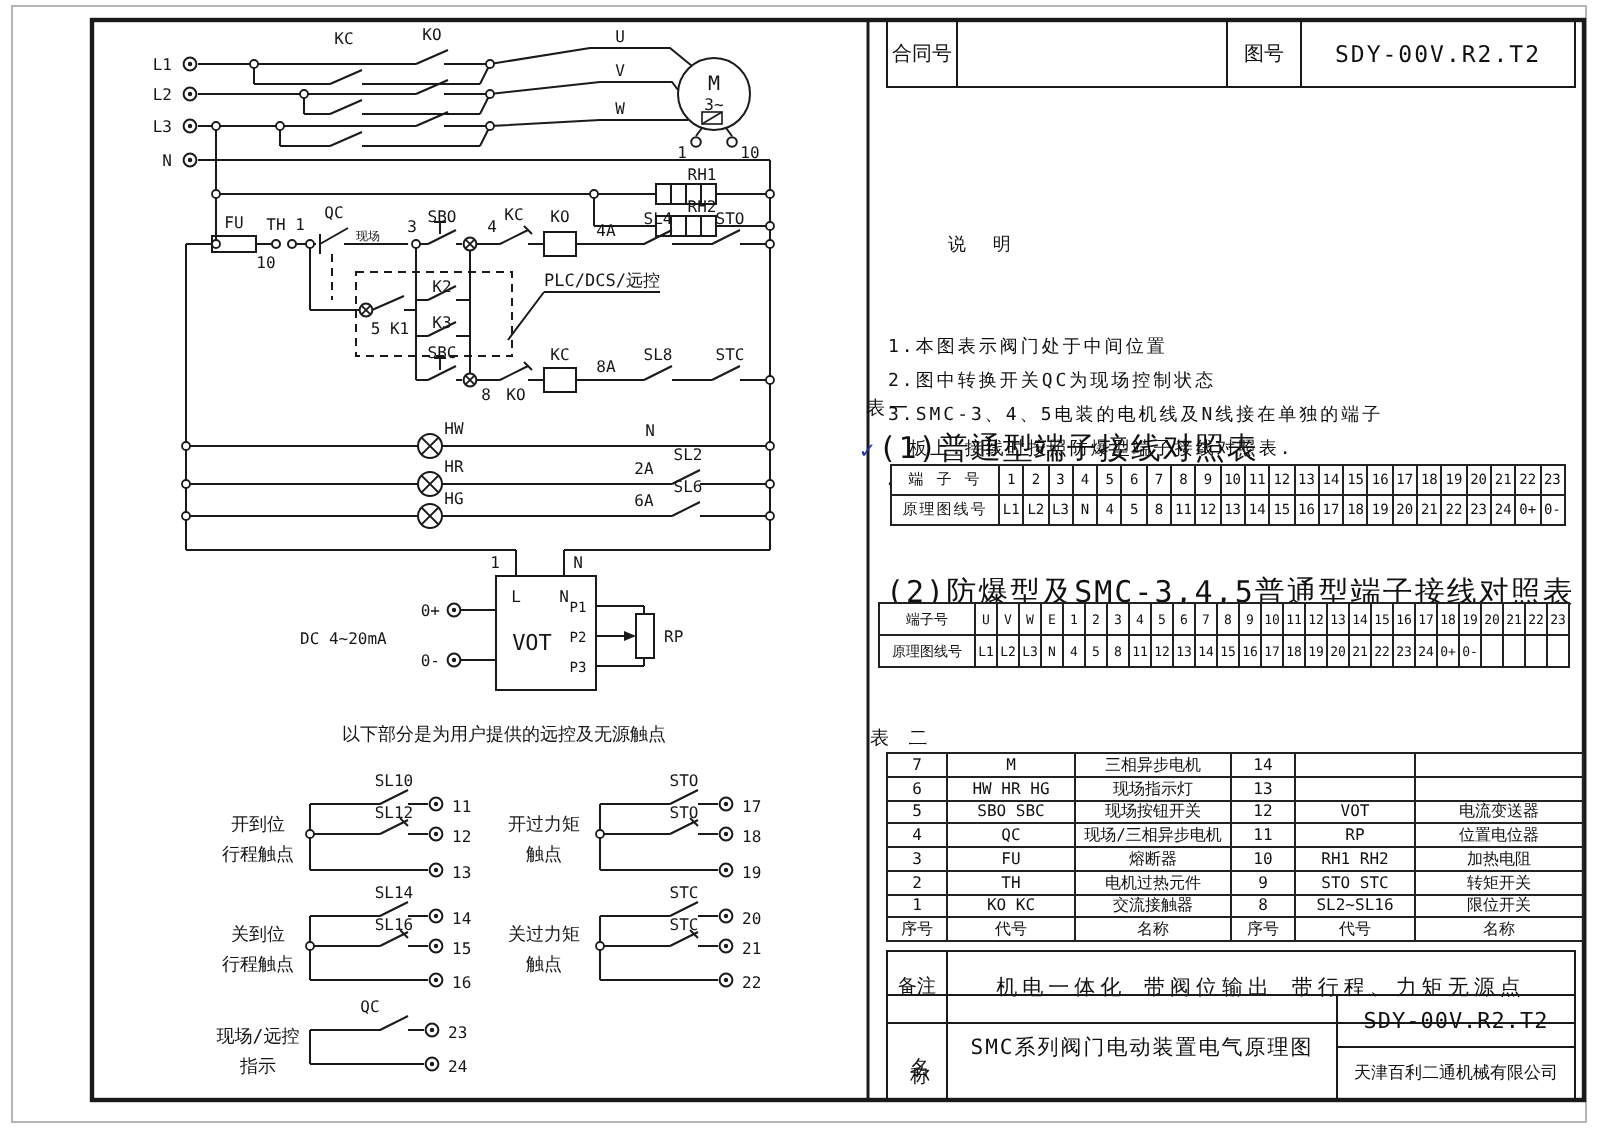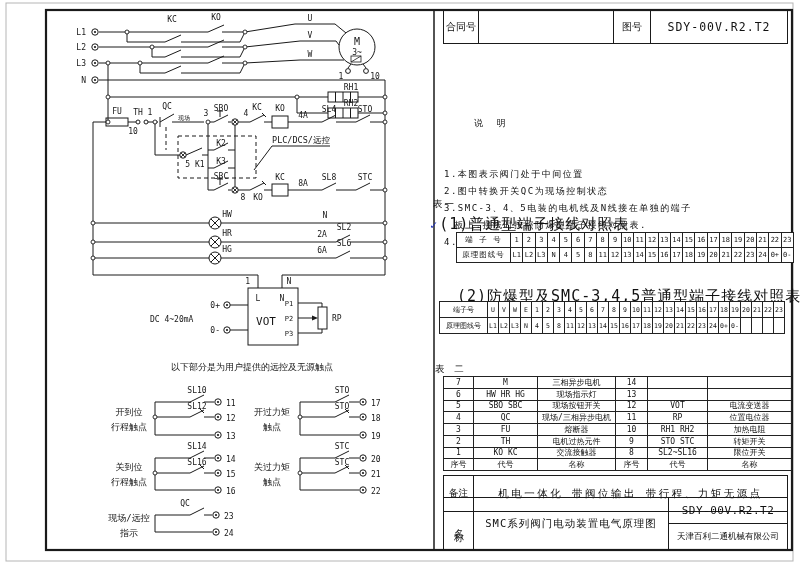--- a/index.html
+++ b/index.html
@@ -315,21 +315,21 @@
   <div id="notes" class="abs" style="left:444px;top:81px;width:340px;">
     <div class="ttl">说 明</div>
     <div id="note-lines"><div>1.本图表示阀门处于中间位置</div><div>2.图中转换开关QC为现场控制状态</div><div>3.SMC-3、4、5电装的电机线及N线接在单独的端子</div><div>　板上.接线时按照防爆型端子接线对照表.</div><div>4.虚线内元件由用户提供</div></div>
   </div>
 
   <div class="abs tbl-label" style="left:433px;top:198px;">表一</div>
   <div class="abs" style="left:430px;top:215px;display:flex;align-items:center;">
     <span class="chk" id="chk" style="color: rgb(34, 51, 187);">✓</span>
     <span class="smallcap">(1)普通型端子接线对照表</span>
   </div>
-  <div id="table1" class="abs" style="left:456px;top:232px;">
+  <div id="table1" class="abs" style="left:445px;top:232px;">
       <div class="trow">
         <div class="tcell th">端 子 号</div>
         <div class="tcell tc">1</div>
         <div class="tcell tc">2</div>
         <div class="tcell tc">3</div>
         <div class="tcell tc">4</div>
         <div class="tcell tc">5</div>
         <div class="tcell tc">6</div>
         <div class="tcell tc">7</div>
         <div class="tcell tc">8</div>
@@ -370,21 +370,21 @@
         <div class="tcell tc">20</div>
         <div class="tcell tc">21</div>
         <div class="tcell tc">22</div>
         <div class="tcell tc">23</div>
         <div class="tcell tc">24</div>
         <div class="tcell tc">0+</div>
         <div class="tcell tc">0-</div>
       </div>
     </div>
 
-  <div class="abs smallcap" style="left:457px;top:287px;">(2)防爆型及SMC-3,4,5普通型端子接线对照表</div>
+  <div class="abs smallcap" style="left:443px;top:287px;">(2)防爆型及SMC-3,4,5普通型端子接线对照表</div>
   <div id="table2" class="abs" style="left:439px;top:301px;">
       <div class="trow">
         <div class="tcell th">端子号</div>
         <div class="tcell tc">U</div>
         <div class="tcell tc">V</div>
         <div class="tcell tc">W</div>
         <div class="tcell tc">E</div>
         <div class="tcell tc">1</div>
         <div class="tcell tc">2</div>
         <div class="tcell tc">3</div>

